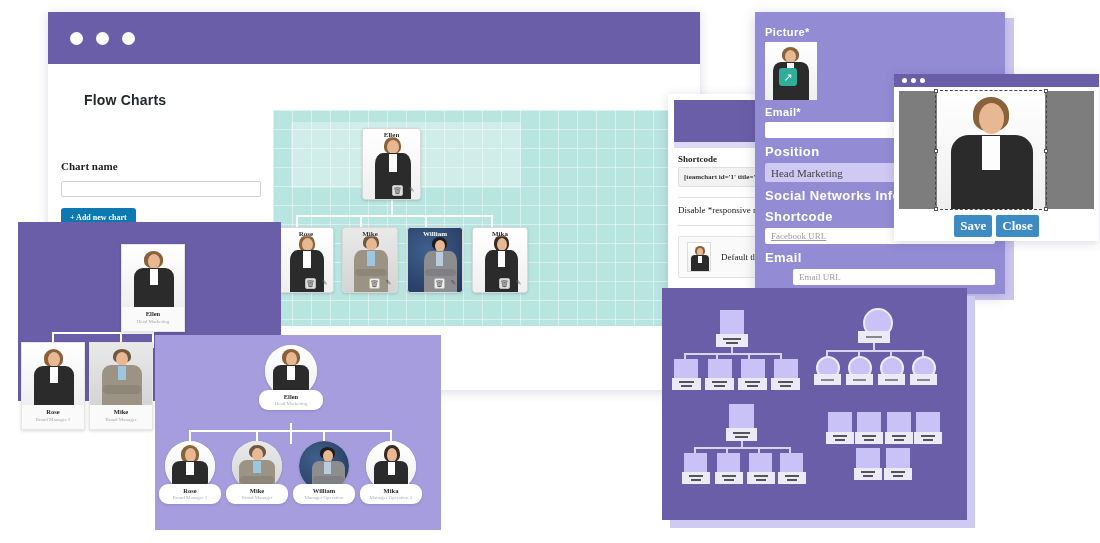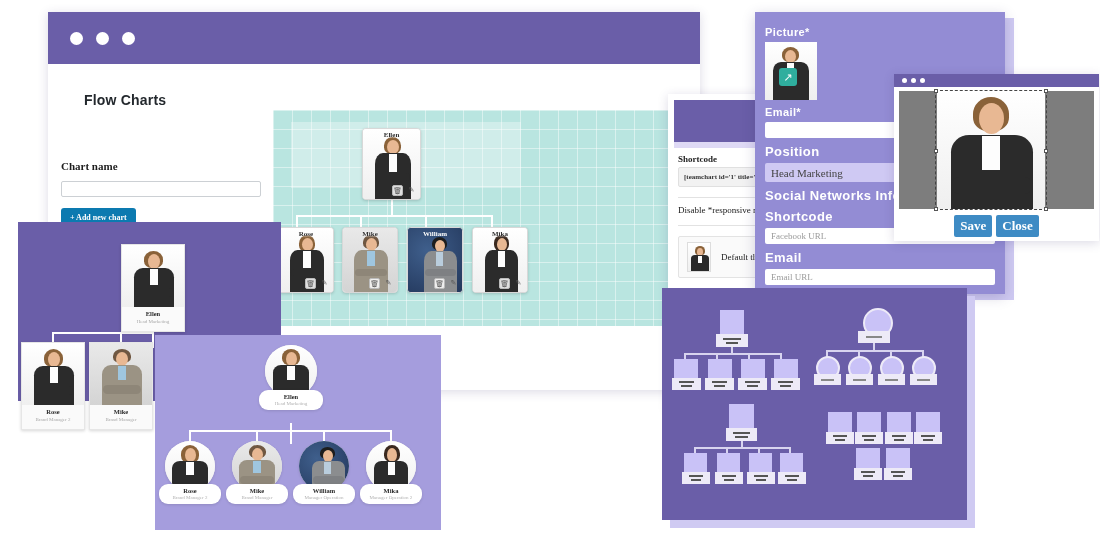--- a/index.html
+++ b/index.html
@@ -475,24 +475,24 @@
 
     <div class="mf-label sm">Email*</div>
     <div class="mf-input"></div>
 
     <div class="mf-label lg">Position</div>
     <div class="mf-input tint">Head Marketing</div>
 
     <div class="mf-label lg">Social Networks Informati</div>
 
     <div class="mf-label lg">Shortcode</div>
-    <div class="mf-input" style="color:#9b9b9b;">Facebook URL</div>
+    <div class="mf-input" style="color:#9b9b9b;text-decoration:underline;">Facebook URL</div>
 
     <div class="mf-label lg">Email</div>
-    <div class="mf-input" style="color:#9b9b9b;">Email URL</div>
+    <div class="mf-input" style="color:#9b9b9b;margin-left:28px;">Email URL</div>
 
     <div class="mf-label lg">LinkedIn</div>
 
   </div>
 
   <div class="win" id="crop-window">
     <div class="titlebar" id="crop-titlebar">
       <span class="tb-dot sm"></span>
       <span class="tb-dot sm"></span>
       <span class="tb-dot sm"></span>

